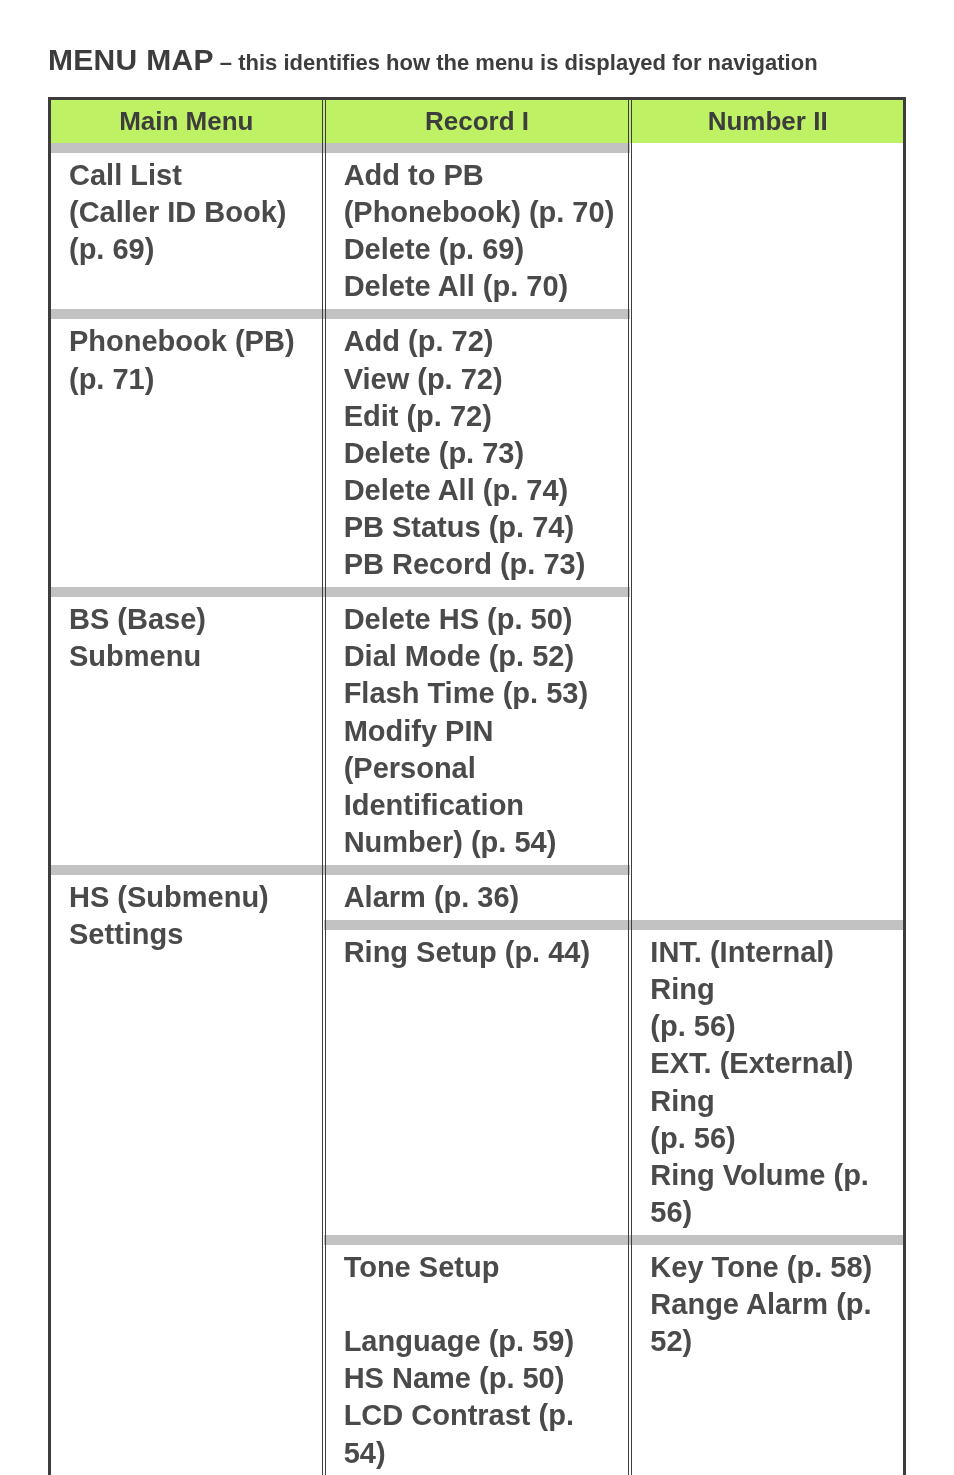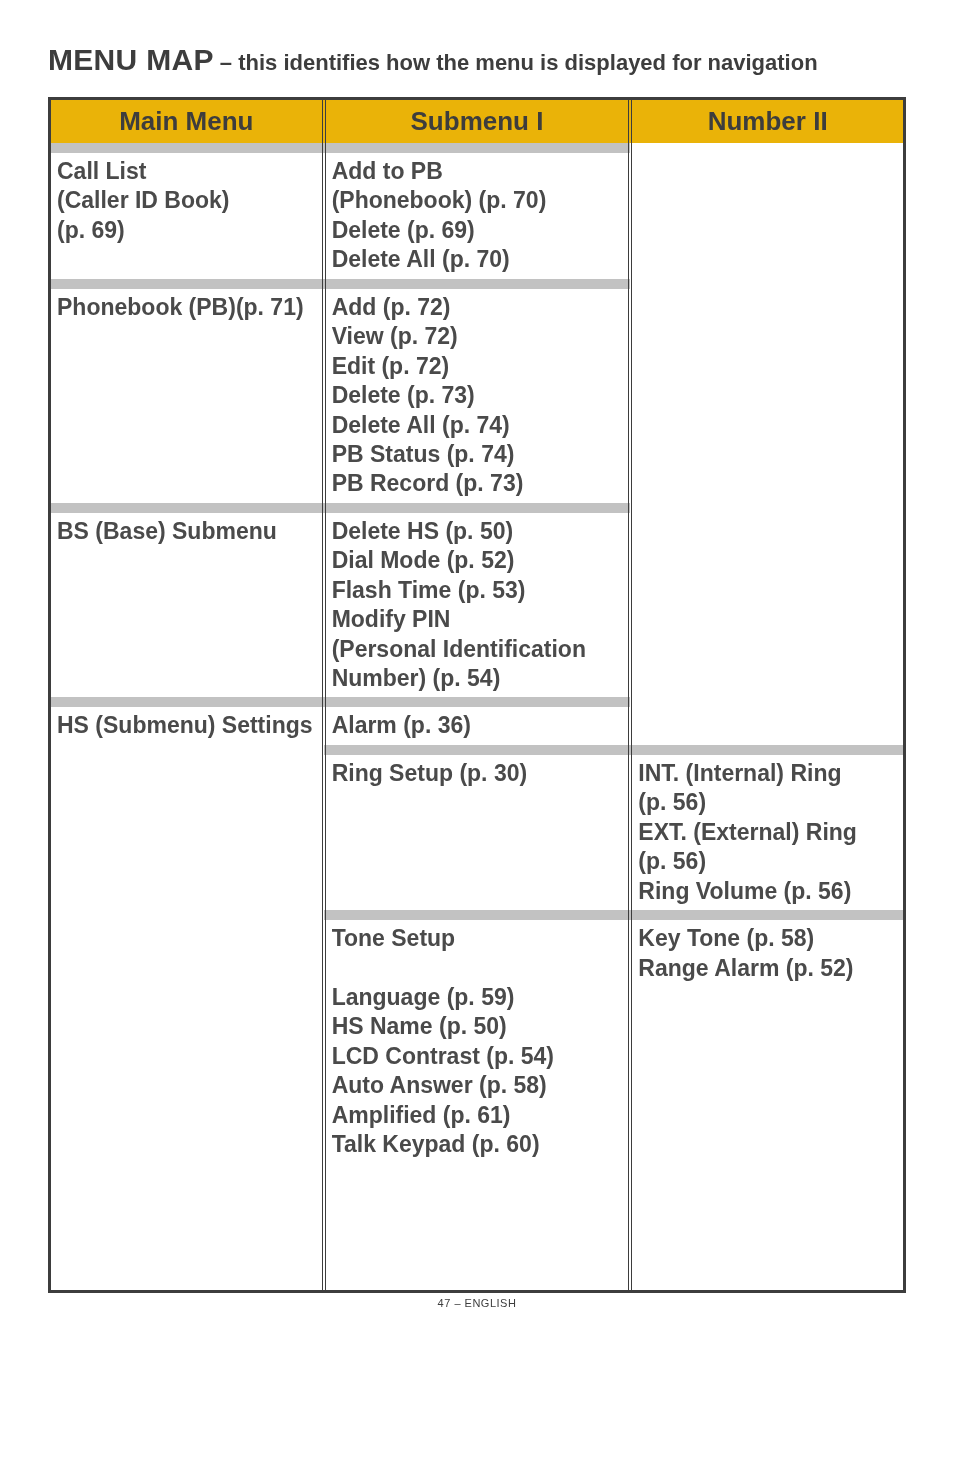--- a/index.html
+++ b/index.html
@@ -35,32 +35,32 @@
   }
   table.menu {
     border-collapse: collapse;
     width: 100%;
     table-layout: fixed;
   }
   table.menu col.c1 { width: 32%; }
   table.menu col.c2 { width: 36%; }
   table.menu col.c3 { width: 32%; }
   th.hdr {
-    background: #eab308;
+    background: #bef264;
     font-weight: 900;
     font-size: 26px;
     text-align: center;
     padding: 6px 4px;
     color: #3d3d3d;
   }
   td.cell {
     vertical-align: top;
-    font-size: 23px;
+    font-size: 29px;
     line-height: 1.28;
-    padding: 4px 6px 4px 6px;
+    padding: 4px 6px 4px 18px;
     font-weight: 600;
     color: #4a4a4a;
   }
   
   .sep-r { border-right: 4px double #3d3d3d; }
   
   .spacer td { padding: 0; height: 10px; }
   .spacer .grey { background: #c2c2c2; }
   .footer {
     text-align: center;
@@ -83,21 +83,21 @@
     <table class="menu">
       <colgroup>
           <col class="c1">
           <col class="c2">
           <col class="c3">
         </colgroup>
 
       <tbody>
           <tr>
         <th class="hdr sep-r">Main Menu</th>
-        <th class="hdr sep-r">Submenu I</th>
+        <th class="hdr sep-r">Record I</th>
         <th class="hdr">Number II</th>
       </tr>
 
       <tr class="spacer">
         <td class="grey sep-r"></td>
             <td class="grey sep-r"></td>
             <td></td>
       </tr>
 
       <tr>
@@ -141,21 +141,21 @@
         <td class="cell sep-r">Alarm (p. 36)</td>
         <td class="cell"></td>
       </tr>
 
       <tr class="spacer">
         <td class="grey sep-r"></td>
             <td class="grey"></td>
       </tr>
 
       <tr>
-        <td class="cell sep-r">Ring Setup (p. 30)</td>
+        <td class="cell sep-r">Ring Setup (p. 44)</td>
         <td class="cell">INT. (Internal) Ring<br>(p. 56)<br>EXT. (External) Ring<br>(p. 56)<br>Ring Volume (p. 56)</td>
       </tr>
 
       <tr class="spacer">
         <td class="grey sep-r"></td>
             <td class="grey"></td>
       </tr>
 
       <tr>
         <td class="cell sep-r" style="padding-bottom:130px">Tone Setup<br><br>Language (p. 59)<br>HS Name (p. 50)<br>LCD Contrast (p. 54)<br>Auto Answer (p. 58)<br>Amplified (p. 61)<br>Talk Keypad (p. 60)</td>

